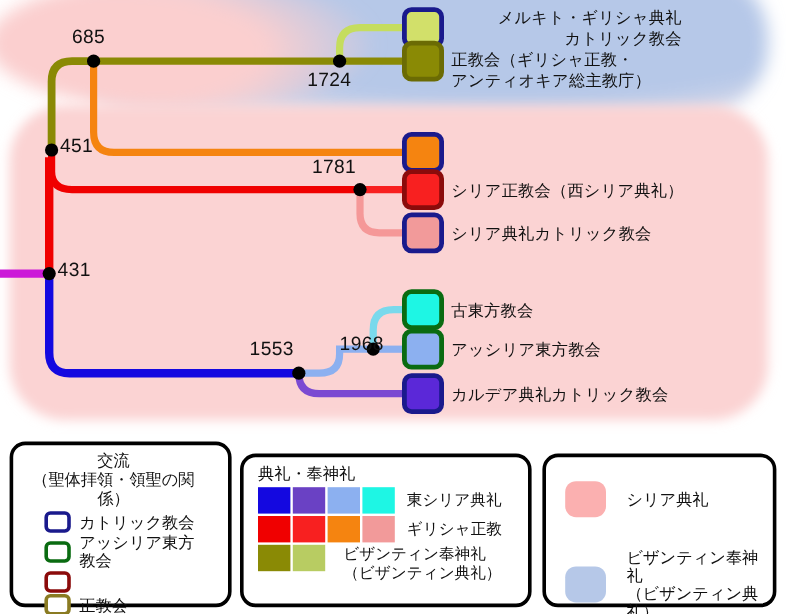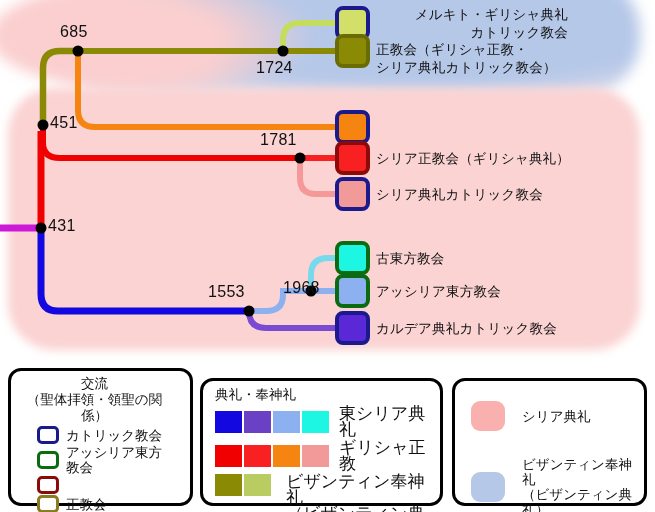--- a/index.html
+++ b/index.html
@@ -62,21 +62,21 @@
   }
   .sw-big{
     width:34px;height:30px;
     border-radius:9px;
     box-sizing:border-box;
     flex:0 0 auto;
   }
   .grid-row{display:flex;gap:2px;align-items:center;}
   .grid-cell{width:27px;height:22px;flex:0 0 auto;}
   .grid-spacer{width:27px;height:22px;flex:0 0 auto;}
-  .grid-label{font-size:17px;line-height:16px;margin-left:8px;white-space:pre-line;color:#111;}
+  .grid-label{font-size:13px;line-height:16px;margin-left:8px;white-space:pre-line;color:#111;}
 </style>
 </head>
 <body>
 
 <div id="stage">
 
   <svg class="layer" viewBox="0 0 655 512">
     <defs>
       <radialGradient id="byzGrad" cx="62%" cy="45%" r="72%">
         <stop offset="0%" stop-color="#b6c8e8" stop-opacity="1"></stop>
@@ -178,24 +178,24 @@
   <div class="date-label" style="left:50px;top:114px;">451</div>
   <div class="date-label" style="left:260px;top:131px;">1781</div>
   <div class="date-label" style="left:48px;top:217px;">431</div>
   <div class="date-label" style="left:208px;top:283px;">1553</div>
   <div class="date-label" style="left:283px;top:279px;">1968</div>
 
   <div class="leaf-label two-line" style="left:376px;top:6px;text-align:right;width:192px;">メルキト・ギリシャ典礼
 カトリック教会</div>
 
   <div class="leaf-label two-line" style="left:376px;top:41px;width:280px;">正教会（ギリシャ正教・
-シリア典礼カトリック教会）</div>
-
-
-  <div class="leaf-label" style="left:376px;top:150px;">シリア正教会（ギリシャ典礼）</div>
+アンティオキア総主教庁）</div>
+
+
+  <div class="leaf-label" style="left:376px;top:150px;">シリア正教会（西シリア典礼）</div>
 
   <div class="leaf-label" style="left:376px;top:186px;">シリア典礼カトリック教会</div>
 
   <div class="leaf-label" style="left:376px;top:250px;">古東方教会</div>
 
   <div class="leaf-label" style="left:376px;top:283px;">アッシリア東方教会</div>
 
   <div class="leaf-label" style="left:376px;top:320px;">カルデア典礼カトリック教会</div>
 
   <div class="panel" style="left:8px;top:368px;width:185px;height:138px;padding:5px 20px 0 8px;">

